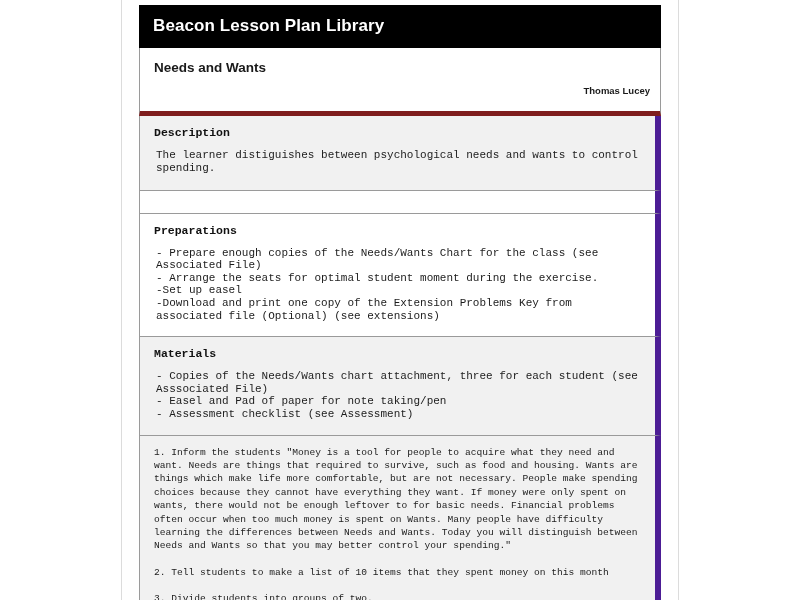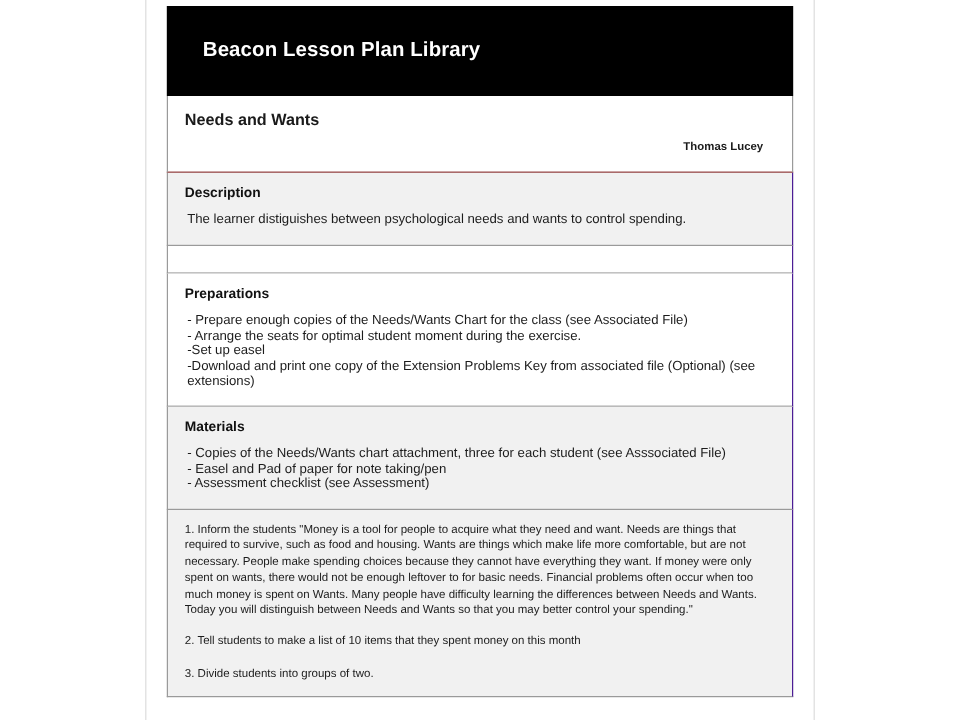--- a/index.html
+++ b/index.html
@@ -47,53 +47,54 @@
   .masthead {
     background: #000000;
     color: #ffffff;
     padding: 11px 14px 12px 14px;
   }
   .masthead-title {
     font-size: 17px;
     font-weight: bold;
     line-height: 20px;
     letter-spacing: 0.1px;
-    margin: 16px;
+    margin: 0;
   }
 
   
   .titleblock {
     background: #ffffff;
     border-left: 1px solid #9a9a9a;
     border-right: 1px solid #9a9a9a;
-    border-bottom: 1px solid #7f1d1d;
-    padding: 12px 24px 14px 14px;
+    border-bottom: 5px solid #7f1d1d;
+    padding: 12px 10px 14px 14px;
   }
   .lesson-title {
     font-size: 13.5px;
     font-weight: bold;
     color: #1a1a1a;
     margin: 0 0 9px 0;
     line-height: 16px;
   }
   .lesson-author {
     font-size: 9.5px;
     font-weight: bold;
     color: #1a1a1a;
     margin: 0;
     line-height: 12px;
     text-align: right;
   }
 
   
   .section {
     border-left: 1px solid #9a9a9a;
-    border-right: 1px solid #4c1d95;
+    border-right: 6px solid #4c1d95;
     border-bottom: 1px solid #9a9a9a;
     padding: 10px 14px 12px 14px;
+    font-family: Liberation Mono, monospace;
   }
   .section.shaded  { background: #f1f1f1; }
   .section.plain   { background: #ffffff; }
 
   .section-heading {
     font-size: 11.5px;
     font-weight: bold;
     color: #111111;
     margin: 0 0 9px 0;
     line-height: 14px;

